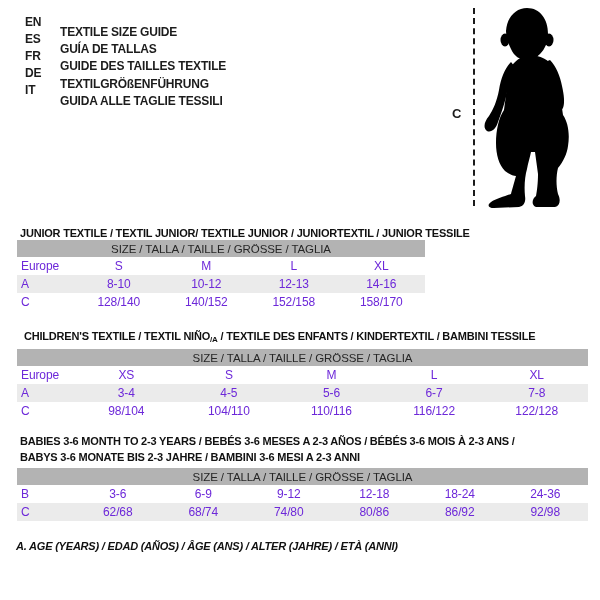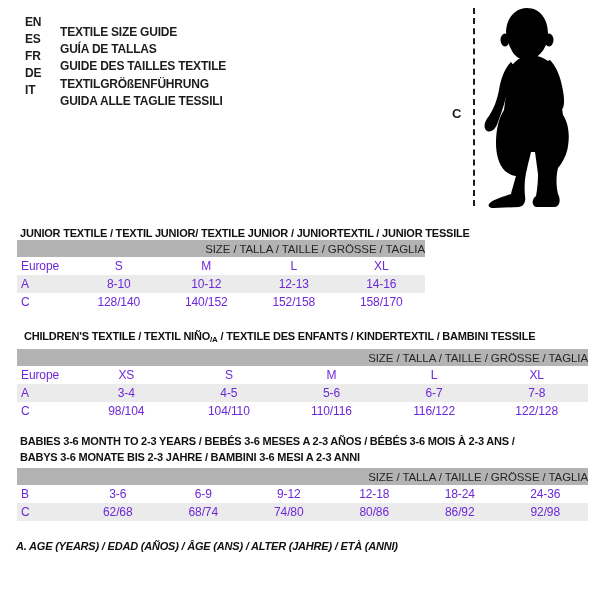--- a/index.html
+++ b/index.html
@@ -22,21 +22,21 @@
   #title-1{left:20px;top:218px;}
   #title-2{left:24px;top:321px;}
   #title-3{left:20px;top:425px;line-height:15.5px;white-space:normal;width:560px;}
   
   .size-table{position:absolute;border-collapse:collapse;table-layout:fixed;}
   #table-1{left:17px;top:240px;width:408px;}
   #table-2{left:17px;top:349px;width:571px;}
   #table-3{left:17px;top:468px;width:571px;}
   .size-table td{height:18px;padding:0;text-align:center;font-size:12px;color:#6d28d9;letter-spacing:-0.1px;}
   .size-table td.row-label{text-align:left;padding-left:4px;}
-  .size-table tr.band td{background:#b3b3b3;height:17px;text-align:right;padding-left:0;font-size:11.5px;color:#262626;}
+  .size-table tr.band td{background:#b3b3b3;height:17px;text-align:center;padding-left:0;font-size:11.5px;color:#262626;}
   .size-table tr.stripe td{background:#ebebeb;}
   
   .footnotes{position:absolute;left:16px;top:537px;font-style:italic;}
   .footnote{height:17.6px;display:flex;align-items:center;font-weight:bold;font-size:11px;letter-spacing:-0.2px;white-space:nowrap;color:#111;}
 </style>
 </head>
 <body>
 
 <div class="canvas">
 

